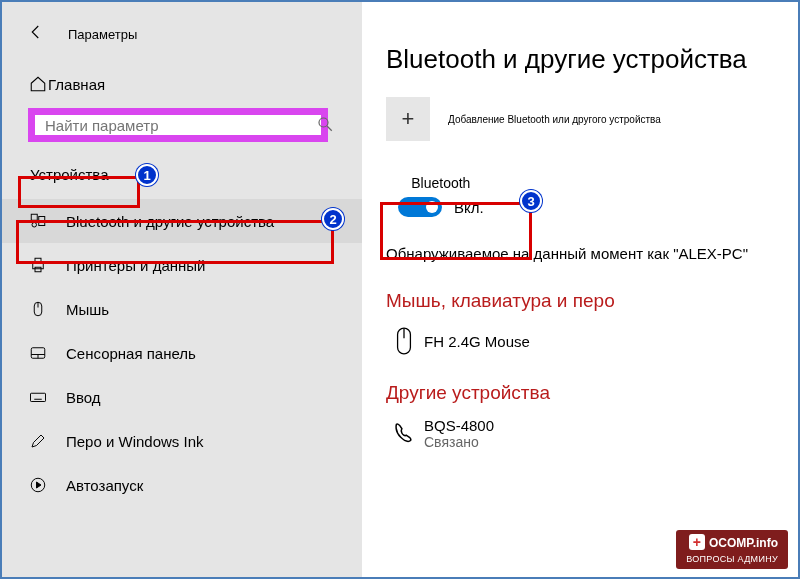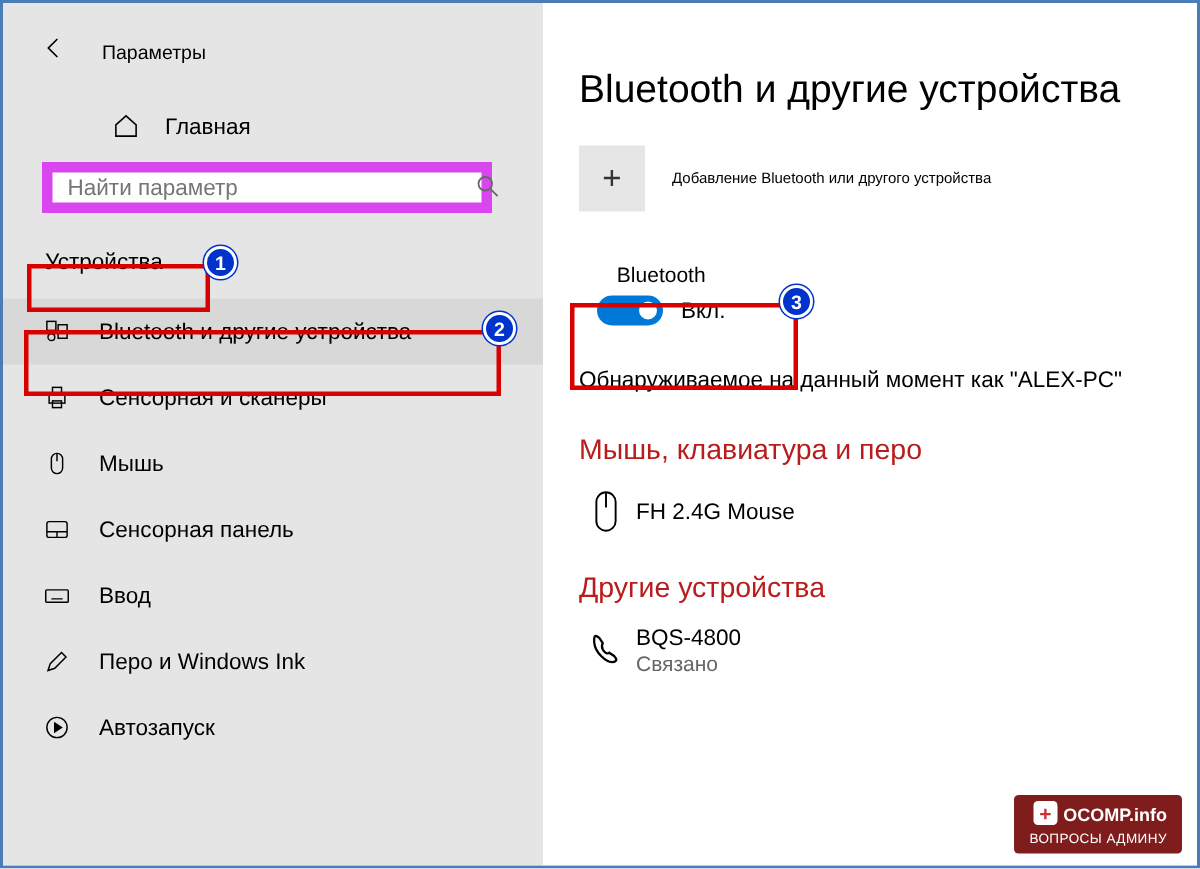--- a/index.html
+++ b/index.html
@@ -8,21 +8,21 @@
     width: 800px; height: 579px; border: 2px solid #4a7db8; position: relative;
     display: flex; background: #fff; overflow: hidden;
   }
   .sidebar {
     width: 360px; height: 100%; background: #e5e5e5; padding: 12px 0 0 0;
     position: relative;
   }
   .header-row { display: flex; align-items: center; padding: 4px 18px 16px 18px; }
   .back-btn { width: 32px; height: 32px; display: flex; align-items: center; justify-content: center; cursor: pointer; }
   .app-title { font-size: 13px; margin-left: 16px; color: #000; }
-  .home-row { display: flex; align-items: center; padding: 8px 18px 14px 26px; gap: 16px; cursor: pointer; margin-left: 46px; }
+  .home-row { display: flex; align-items: center; padding: 8px 18px 14px 26px; cursor: pointer; }
   .home-label { font-size: 15px; color: #000; }
   .search-wrap { margin: 0 18px 16px 26px; position: relative; }
   .search-input {
     width: 300px; height: 34px; border: 7px solid #d946ef; background: #fff;
     padding: 0 34px 0 10px; font-size: 15px; color: #666; outline: none;
   }
   .search-icon-el { position: absolute; right: 10px; top: 7px; color: #666; }
   .section-title {
     font-size: 15px; color: #000; padding: 8px 10px; margin-left: 18px;
     display: inline-block;
@@ -133,21 +133,21 @@
         <span>Bluetooth и другие устройства</span>
       </div>
       <div class="nav-item">
         <span class="nav-icon">
           <svg width="18" height="18" viewBox="0 0 24 24" fill="none" stroke="#000" stroke-width="1.3">
               <rect x="5" y="9" width="14" height="8"></rect>
               <rect x="8" y="3" width="8" height="6"></rect>
               <rect x="8" y="15" width="8" height="6"></rect>
             </svg>
         </span>
-        <span>Сенсорная и сканеры</span>
+        <span>Принтеры и данный</span>
       </div>
       <div class="nav-item">
         <span class="nav-icon">
           <svg width="18" height="18" viewBox="0 0 24 24" fill="none" stroke="#000" stroke-width="1.3">
               <rect x="7" y="3" width="10" height="18" rx="5"></rect>
               <line x1="12" y1="3" x2="12" y2="10"></line>
             </svg>
         </span>
         <span>Мышь</span>
       </div>

